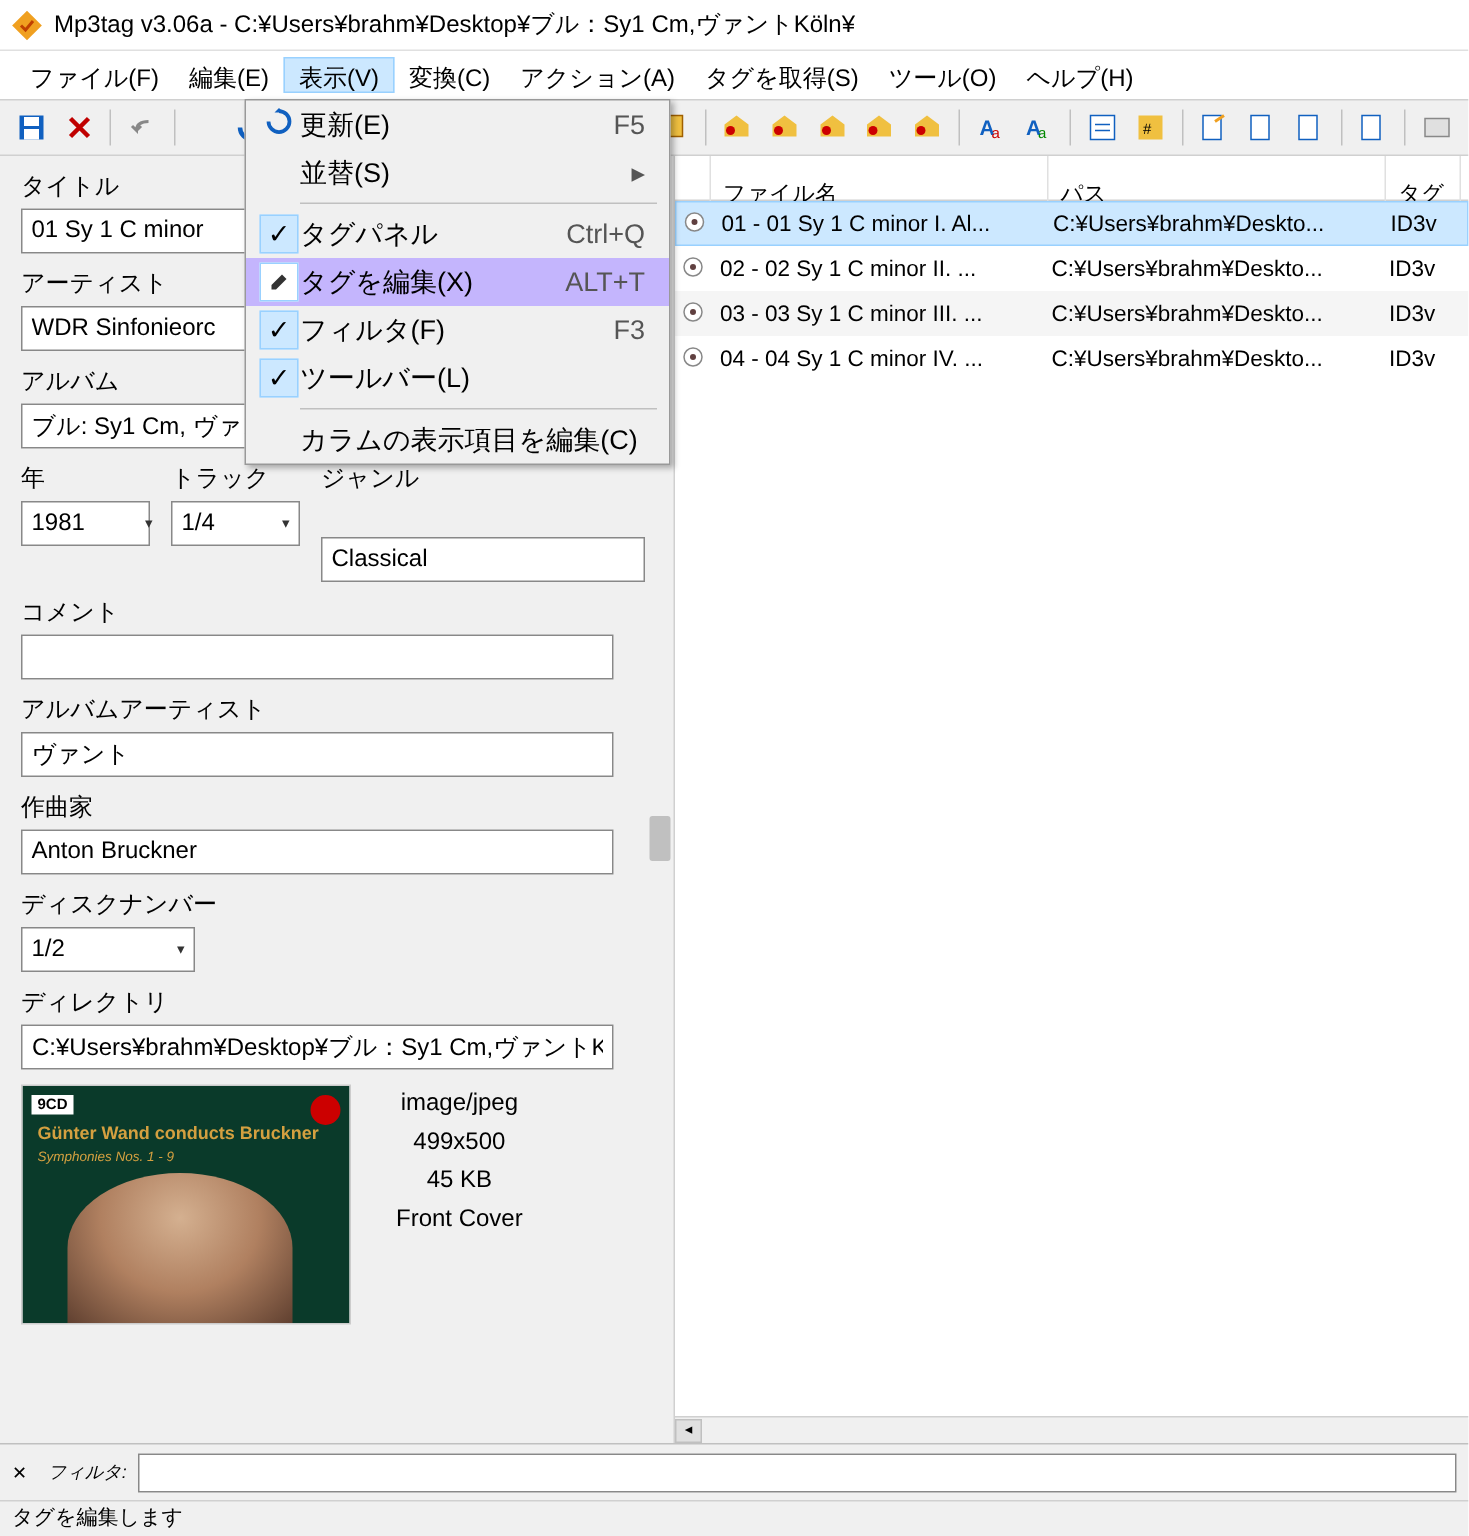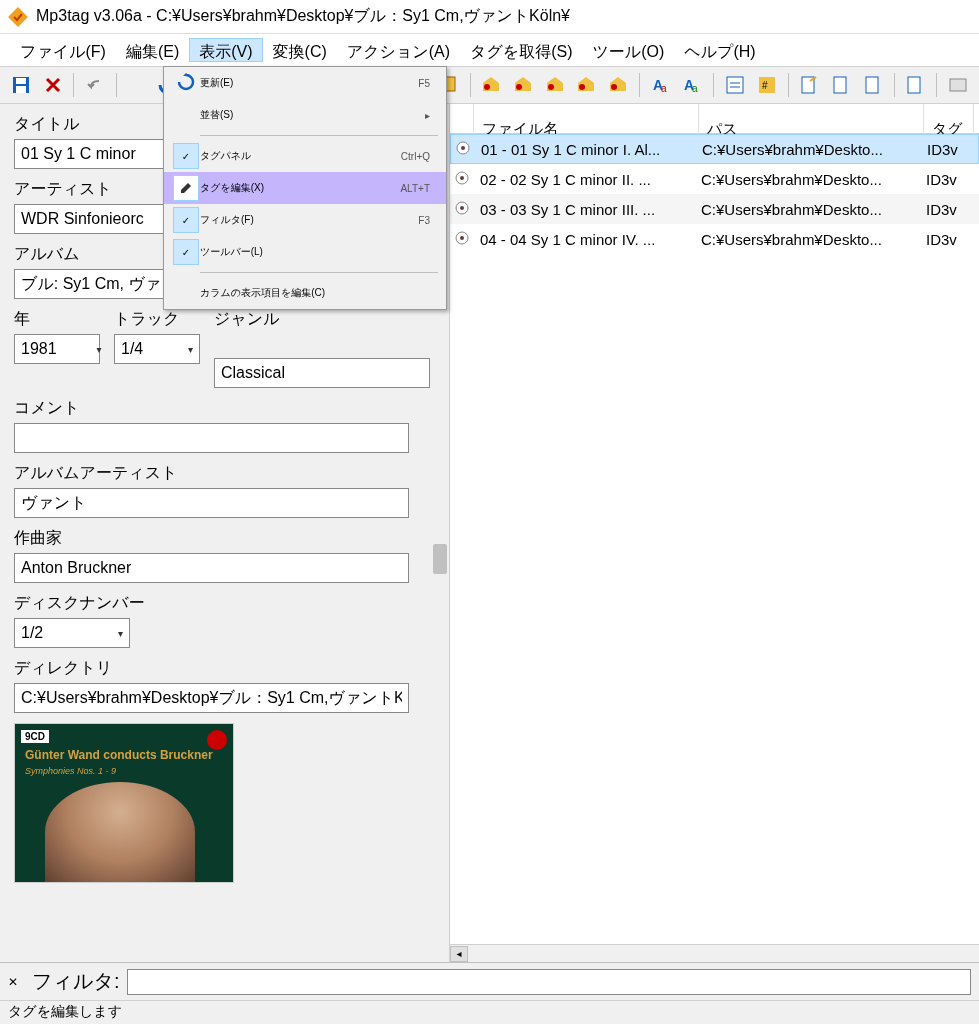--- a/index.html
+++ b/index.html
@@ -33,30 +33,30 @@
 .file-panel { flex: 1; display: flex; flex-direction: column; background: #fff; min-width: 0; }
 .file-header { display: flex; background: #fff; border-bottom: 1px solid #d0d0d0; height: 30px; }
 .file-header-col { padding: 16px 8px; border-right: 1px solid #e0e0e0; font-size: 15px; }
 .file-list { flex: 1; }
 .file-row { display: flex; height: 30px; align-items: center; }
 .file-row.selected { background: #cce8ff; border: 1px solid #99d1ff; }
 .file-row.alt { background: #f5f5f5; }
 .file-icon { width: 24px; text-align: center; }
 .file-cell { padding: 2px 6px; font-size: 15px; white-space: nowrap; overflow: hidden; text-overflow: ellipsis; }
 .dropdown-menu { position: absolute; top: 66px; left: 163px; width: 284px; background: #f0f0f0; border: 1px solid #999; box-shadow: 2px 2px 4px rgba(0,0,0,0.3); z-index: 100; }
-.dropdown-item { display: flex; align-items: center; height: 32px; padding: 0 8px; font-size: 10px; }
+.dropdown-item { display: flex; align-items: center; height: 32px; padding: 0 8px; font-size: 18px; }
 .dropdown-item.highlighted { background: #c4b5fd; }
 .dropdown-check { width: 28px; text-align: center; }
 .dropdown-check.checked { background: #cce8ff; border: 1px solid #99d1ff; width: 26px; height: 26px; display: flex; align-items: center; justify-content: center; margin: 0 1px; }
 .dropdown-label { flex: 1; }
 .dropdown-shortcut { color: #555; padding-right: 8px; }
 .dropdown-sep { height: 1px; background: #c0c0c0; margin: 4px 8px 4px 36px; }
 .filter-bar { display: flex; align-items: center; border-top: 1px solid #c0c0c0; background: #f0f0f0; height: 38px; padding: 0 8px; }
 .filter-close { width: 16px; font-size: 12px; cursor: default; }
-.filter-label { font-size: 20px; margin: 0 8px; }
+.filter-label { font-size: 12px; margin: 0 8px; font-style: italic; }
 .filter-input { flex: 1; height: 26px; border: 1px solid #888; background: #fff; font-size: 15px; padding: 2px 6px; }
 .statusbar { height: 24px; background: #f0f0f0; border-top: 1px solid #d0d0d0; padding: 2px 8px; font-size: 14px; }
 .hscroll { height: 18px; background: #f0f0f0; display: flex; align-items: center; border-top: 1px solid #d0d0d0; }
 .hscroll-arrow { width: 18px; height: 16px; background: #e0e0e0; border: 1px solid #c0c0c0; font-size: 10px; text-align: center; line-height: 14px; }
 .hscroll-track { flex: 1; height: 16px; background: #f0f0f0; }
 .vscroll-thumb { position: absolute; right: 2px; top: 440px; width: 14px; height: 30px; background: #c0c0c0; border-radius: 2px; }
 </style>
 </head>
 <body>
 
@@ -258,20 +258,26 @@
       <input class="field-input" value="C:¥Users¥brahm¥Desktop¥ブル：Sy1 Cm,ヴァントK" style="">
     </div>
     <div class="cover-row">
       <div class="cover-img">
         <div class="cover-badge">9CD</div>
         <div class="cover-rca"></div>
         <div class="cover-title">Günter Wand conducts Bruckner</div>
         <div class="cover-sub">Symphonies Nos. 1 - 9</div>
         <div class="cover-face"></div>
       </div>
+      <div class="cover-info">
+        <div>image/jpeg</div>
+        <div>499x500</div>
+        <div>45 KB</div>
+        <div>Front Cover</div>
+      </div>
     </div>
     <div class="vscroll-thumb"></div>
   </div>
 
   <div class="file-panel">
     <div class="file-header">
       <div class="file-header-col" style="width:24px"></div>
       <div class="file-header-col" style="width:225px">ファイル名</div>
       <div class="file-header-col" style="width:225px">パス</div>
       <div class="file-header-col" style="width:50px">タグ</div>

